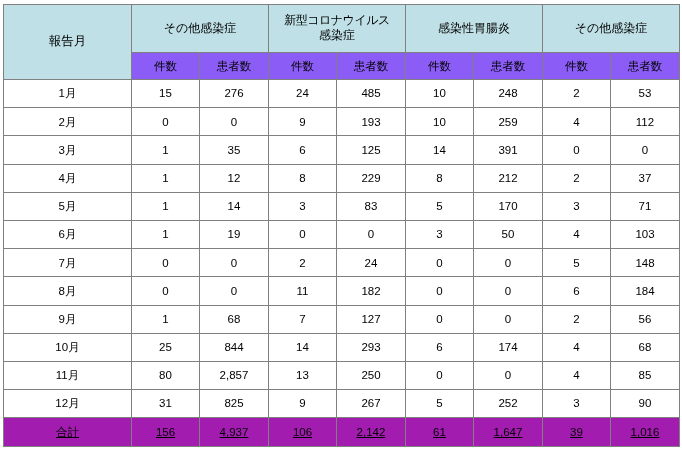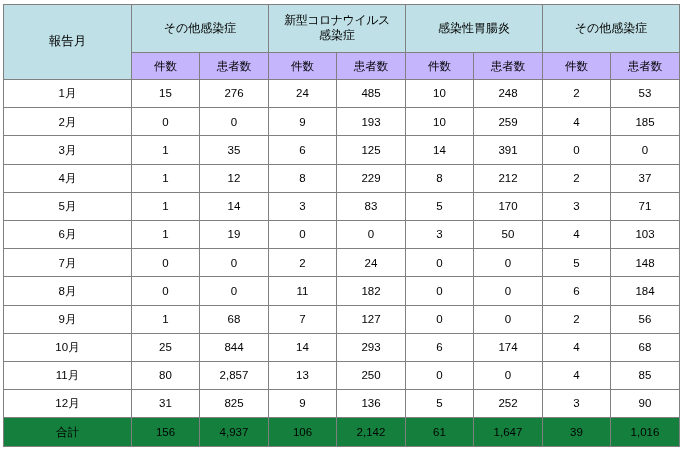--- a/index.html
+++ b/index.html
@@ -45,34 +45,35 @@
     background: #bfe0e6;
     height: 42px;
     font-size: 12px;
     padding: 2px 2px;
   }
   thead th.grp.month {
     height: 70px;
     font-size: 12.5px;
   }
   thead th.sub {
-    background: #c4b5fd;
+    background: #8b5cf6;
     height: 26px;
     font-size: 11.5px;
   }
   thead th.grp .two-line {
     display: block;
     line-height: 1.3;
   }
   tbody td {
     height: 27.2px;
   }
   tbody tr.total td {
-    background: #15803d;
+    background: #a21caf;
     height: 28px;
+    text-decoration: underline;
   }
   .narrow-head {
     letter-spacing: -0.5px;
   }
 </style>
 </head>
 <body>
 
 <div class="sheet">
   <table class="data">
@@ -129,21 +130,21 @@
       </tr>
       <tr>
         <td>2月</td>
         <td>0</td>
         <td>0</td>
         <td>9</td>
         <td>193</td>
         <td>10</td>
         <td>259</td>
         <td>4</td>
-        <td>185</td>
+        <td>112</td>
       </tr>
       <tr>
         <td>3月</td>
         <td>1</td>
         <td>35</td>
         <td>6</td>
         <td>125</td>
         <td>14</td>
         <td>391</td>
         <td>0</td>
@@ -235,21 +236,21 @@
         <td>0</td>
         <td>0</td>
         <td>4</td>
         <td>85</td>
       </tr>
       <tr>
         <td>12月</td>
         <td>31</td>
         <td>825</td>
         <td>9</td>
-        <td>136</td>
+        <td>267</td>
         <td>5</td>
         <td>252</td>
         <td>3</td>
         <td>90</td>
       </tr>
       <tr class="total">
         <td>合計</td>
         <td>156</td>
         <td>4,937</td>
         <td>106</td>

